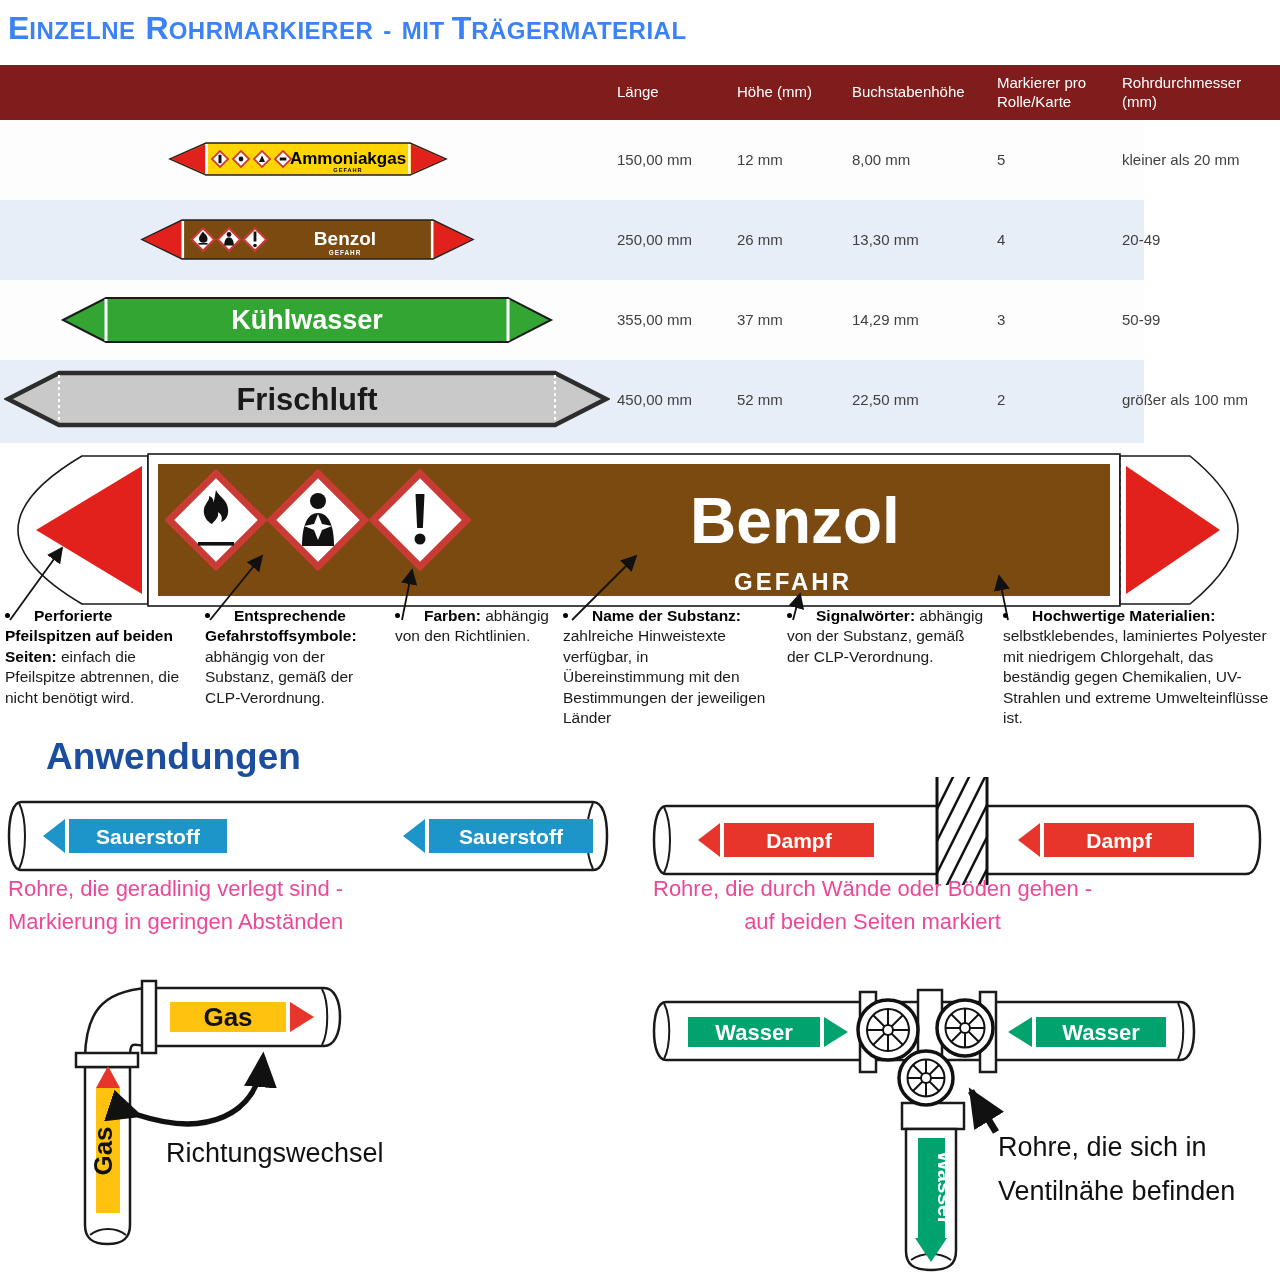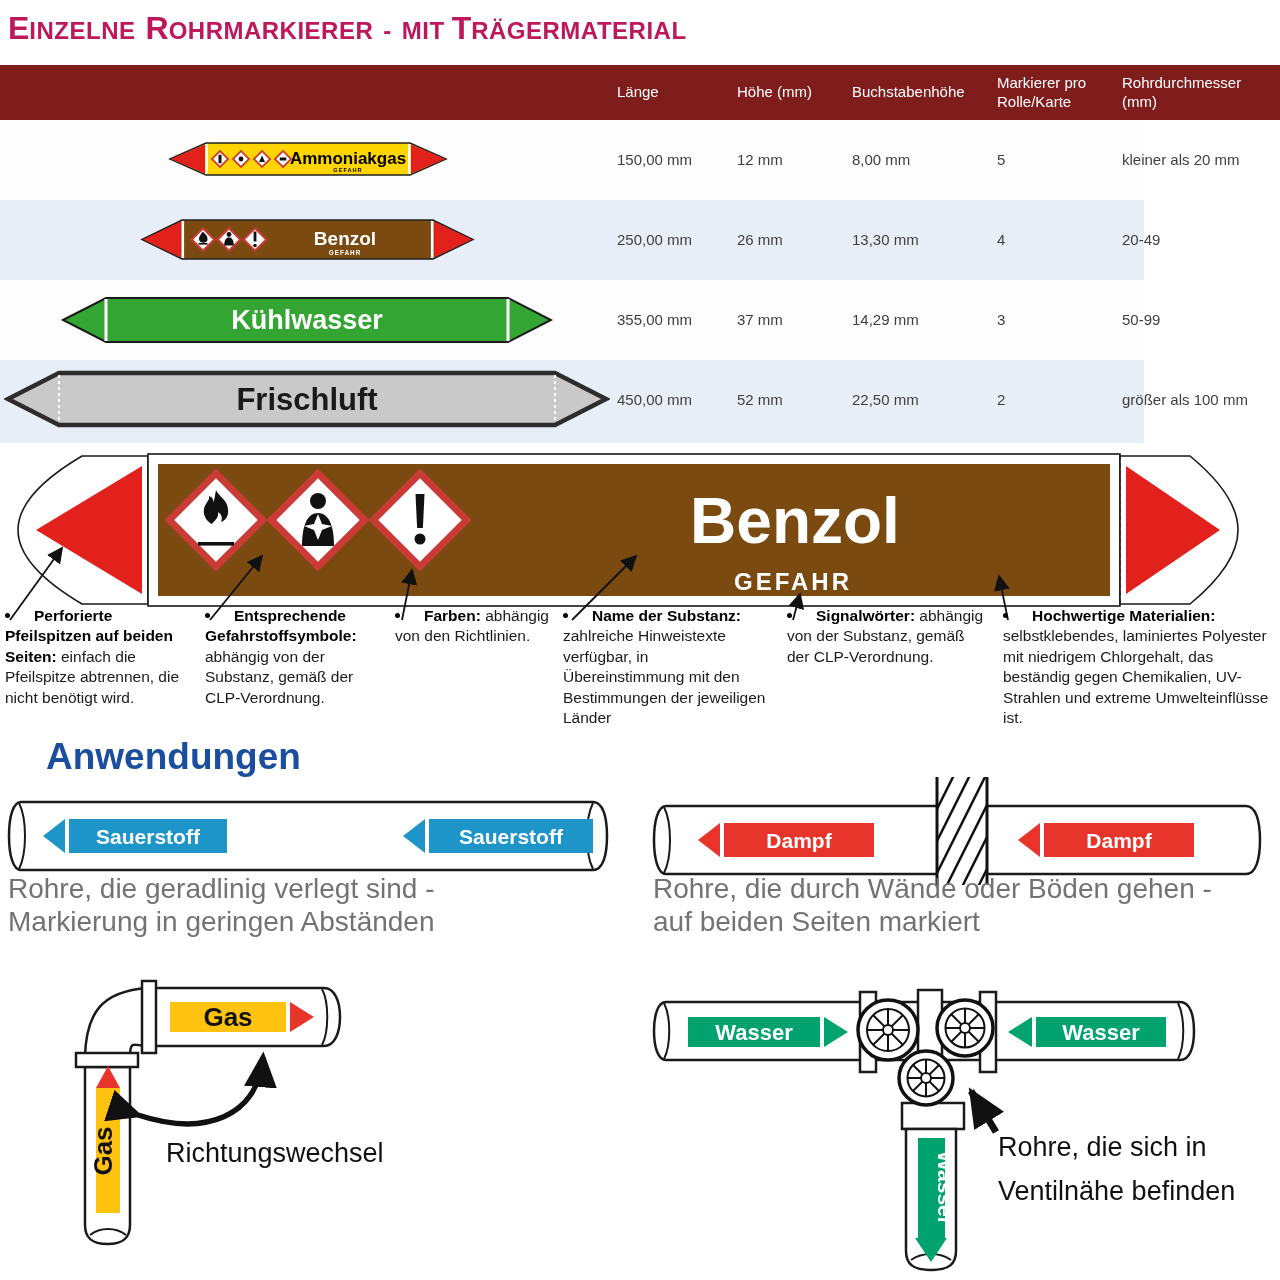--- a/index.html
+++ b/index.html
@@ -1,20 +1,20 @@
 <!DOCTYPE html>
 <html><head>
 <meta charset="utf-8">
 <style>
   html,body{margin:0;padding:0;background:#fff;}
   .page{position:relative;width:1280px;height:1280px;background:#fff;overflow:hidden;
         font-family:"Liberation Sans",sans-serif;}
 
   
-  .title{position:absolute;left:8px;top:10px;margin:0;color:#be185d;white-space:nowrap;font-weight:bold;}
+  .title{position:absolute;left:8px;top:10px;margin:0;color:#3b82f6;white-space:nowrap;font-weight:bold;}
   .t-big{font-size:32px;}
   .t-sm{font-size:24px;letter-spacing:.5px;}
   .t-gap{display:inline-block;width:10px;}
 
   
   .thead{position:absolute;left:0;top:65px;width:1280px;height:55px;background:#7f1d1d;}
   .th{position:absolute;color:#fff;font-size:15px;height:55px;display:flex;align-items:center;line-height:1.25;}
   .trow{position:absolute;left:0;width:1144px;height:80px;}
   .row-white{background:#fdfdfe;}
   .row-alt{background:#e8eef8;}
@@ -28,21 +28,21 @@
   svg{position:absolute;display:block;}
   svg text{font-family:"Liberation Sans",sans-serif;}
 
   
   .annot{position:absolute;top:606px;font-size:15.5px;line-height:1.32;color:#1a1a1a;}
   .annot b{color:#000;margin-left:20px;}
   .dot{display:inline-block;width:5px;height:5px;background:#000;border-radius:50%;margin-right:4px;vertical-align:3px;}
 
   
   .h2{position:absolute;left:38px;top:728px;margin:8px;color:#1b4e9e;font-size:37px;font-weight:bold;}
-  .cap{position:absolute;font-size:28px;line-height:33px;color:#737373;}
+  .cap{position:absolute;font-size:22px;line-height:33px;color:#ec4899;text-align:center;}
 </style>
 </head>
 <body>
 
 <div class="page">
 
   <h1 class="title"><span class="t-big">E</span><span class="t-sm">INZELNE</span><span class="t-gap"></span><span class="t-big">R</span><span class="t-sm">OHRMARKIERER</span><span class="t-gap"></span><span class="t-sm">-</span><span class="t-gap"></span><span class="t-sm">MIT</span><span class="t-gap" style="width:7px;"></span><span class="t-big">T</span><span class="t-sm">RÄGERMATERIAL</span></h1>
 
   <div class="thead">
     <div class="th c1">Länge</div>

